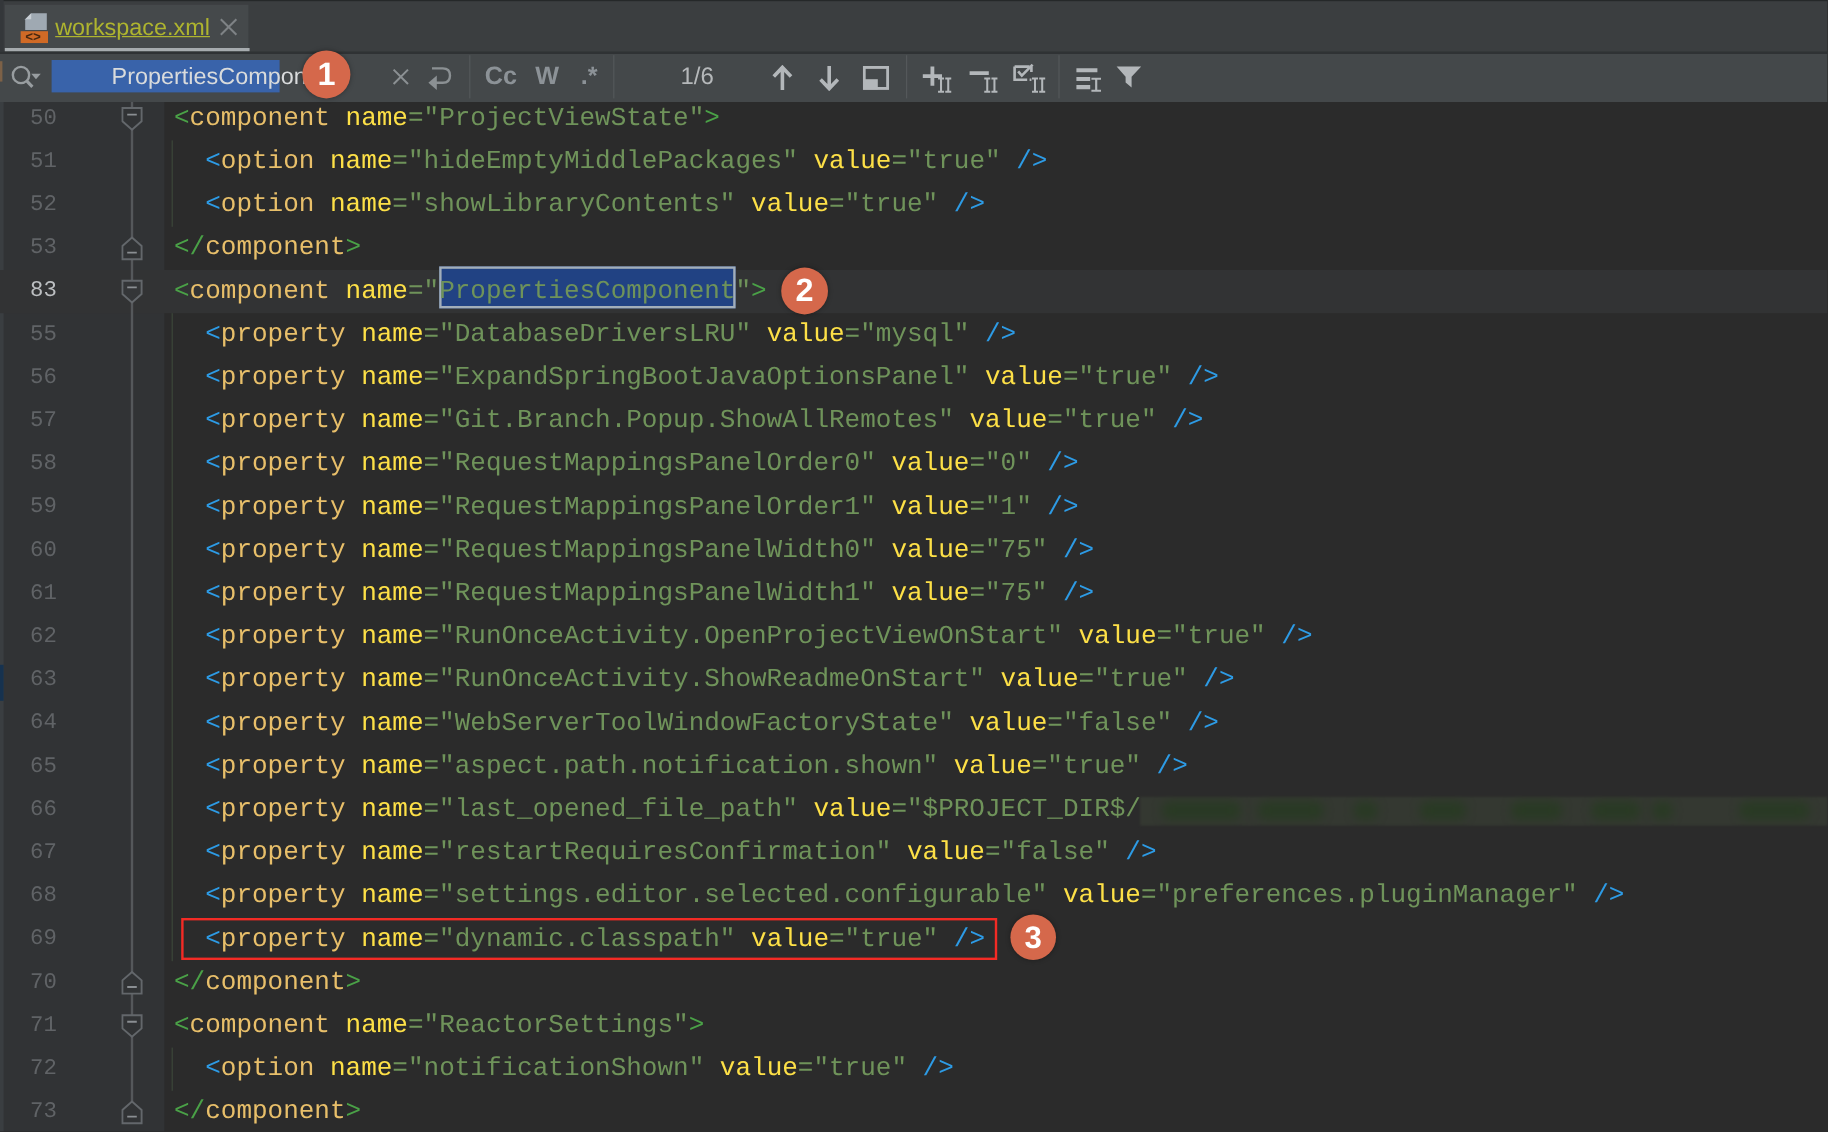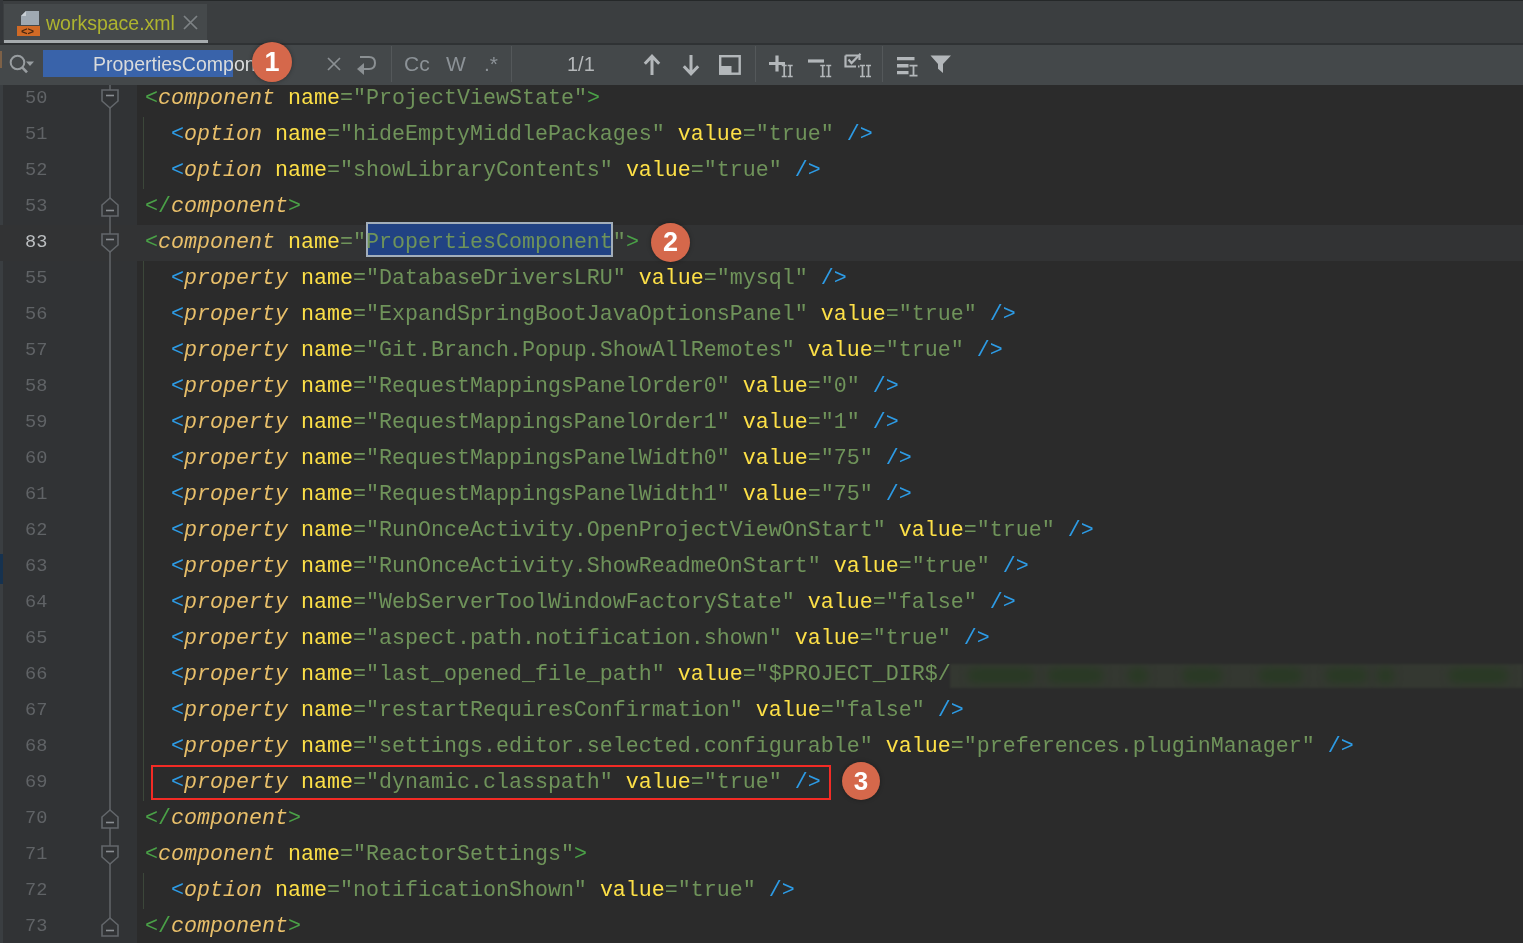--- a/index.html
+++ b/index.html
@@ -3,36 +3,36 @@
 <meta charset="utf-8">
 <style>
   * { margin:0; padding:0; box-sizing:border-box; }
   html,body { width:1523px; height:943px; background:#2b2b2b; overflow:hidden; }
   body { position:relative; font-family:"Liberation Sans", sans-serif; }
   .abs { position:absolute; }
   
   #tabbar { left:0; top:0; width:1523px; height:43px; background:#3b3e40; border-top:1px solid #252829; }
   #tab { left:4px; top:4px; width:203px; height:39px; background:#45494b; }
   #tabunderline { left:4px; top:40px; width:204px; height:3px; background:#a6abae; }
-  #tabtext { left:46px; top:12px; font-size:19.5px; color:#aeb42f; }
+  #tabtext { left:46px; top:12px; font-size:19.5px; color:#aeb42f;text-decoration:underline; }
   
   #searchbar { left:0; top:43px; width:1523px; height:42px; background:#44484a; }
   #searchsel { left:43px; top:50px; width:190px; height:27px; background:#3963aa; }
   #searchtext { left:46px; top:53px; font-size:19.5px; color:#d9dbdc;margin-left:47px; }
   .badge { border-radius:50%; background:#d5684b; color:#fff; text-align:center; font-weight:bold; font-family:"Liberation Sans",sans-serif; box-shadow:0 0 4px rgba(0,0,0,0.35); }
   .sep { width:1px; background:#54585a; top:46px; height:36px; }
-  .btxt { color:#8c9297; font-weight:normal; font-size:21px;text-align:right; }
+  .btxt { color:#8c9297; font-weight:bold; font-size:21px;text-align:right; }
   
   #gutter { left:0; top:85px; width:137px; height:858px; background:#313335; }
   #leftstrip { left:0; top:85px; width:3px; height:858px; background:#3a3e41; }
   #caretrow { left:0; top:225px; width:1523px; height:36px; background:#323334; }
   #bluemark { left:0; top:554px; width:3px; height:30px; background:#16324f; }
   #lnums { left:25px; top:81px; font-family:"Liberation Mono",monospace; font-size:18.6px; line-height:36px; color:#606366; white-space:pre; }
   #code { left:0; top:81px; padding-left:119px; font-family:"Liberation Mono",monospace; font-size:21.66px; line-height:36px; color:#bdbfc2; white-space:pre; }
-  .t { color:#e8bf6a;font-style:italic; }
+  .t { color:#e8bf6a; }
   .a { color:#fde047; }
   .v { color:#6f935a; }
   .g { color:#4aa147; }
   .b { color:#2d9be5; }
   #selbox { left:366px; top:222px; width:247px; height:35px; background:#214283; border:2px solid #a2aeba; }
   #redbox { left:151px; top:765px; width:680px; height:35px; border:2px solid #f32b25; }
   .guide { width:1px; background:#3c473a; left:143px; }
   #foldline { left:109px; top:85px; width:2px; height:842px; background:#55585b; }
   
   #smudge { left:950px; top:664px; width:573px; height:24px; background:#343831; overflow:hidden; filter:blur(1px); }
@@ -72,21 +72,21 @@
   </svg>
   <svg class="abs" style="left:354px; top:53px;" width="26" height="24" viewBox="0 0 26 24">
     <path d="M6,4 H15 Q21,4 21,10 Q21,16 15,16 H9" stroke="#8b9093" stroke-width="2" fill="none"></path>
     <polygon points="10,10 10,22 3,16" fill="#8b9093"></polygon>
   </svg>
   <div class="abs sep" style="left:391px;"></div>
   <div class="abs btxt" style="left:404px; top:52px;">Cc</div>
   <div class="abs btxt" style="left:446px; top:52px;">W</div>
   <div class="abs btxt" style="left:484px; top:52px;">.*</div>
   <div class="abs sep" style="left:511px;"></div>
-  <div class="abs" style="left:567px; top:53px; font-size:20px; color:#b5b8ba;">1/1</div>
+  <div class="abs" style="left:567px; top:53px; font-size:20px; color:#b5b8ba;">1/6</div>
   <svg class="abs" style="left:643px; top:54px;" width="18" height="22" viewBox="0 0 18 22">
     <path d="M9,21 V2.5 M1.8,9.8 L9,2.2 L16.2,9.8" stroke="#b3b7ba" stroke-width="3" fill="none"></path>
   </svg>
   <svg class="abs" style="left:682px; top:54px;" width="18" height="22" viewBox="0 0 18 22">
     <path d="M9,1 V19.5 M1.8,12.2 L9,19.8 L16.2,12.2" stroke="#b3b7ba" stroke-width="3" fill="none"></path>
   </svg>
   <svg class="abs" style="left:719px; top:55px;" width="22" height="20" viewBox="0 0 22 20">
     <rect x="1.2" y="1.2" width="19.5" height="17.5" stroke="#b3b7ba" stroke-width="2.4" fill="none"></rect>
     <rect x="0.5" y="11" width="12" height="8.5" fill="#b3b7ba"></rect>
   </svg>

